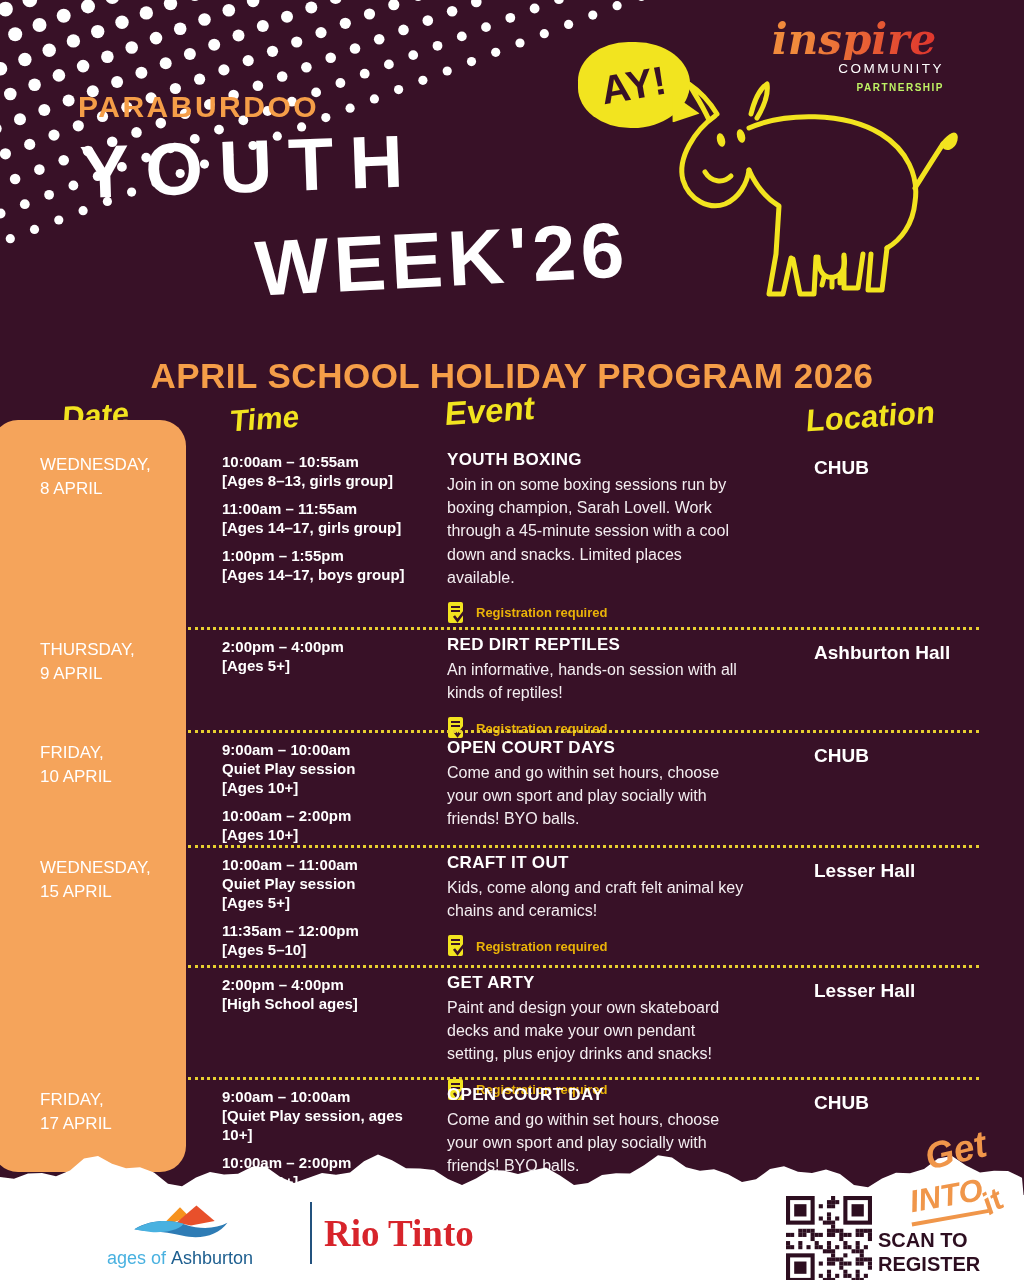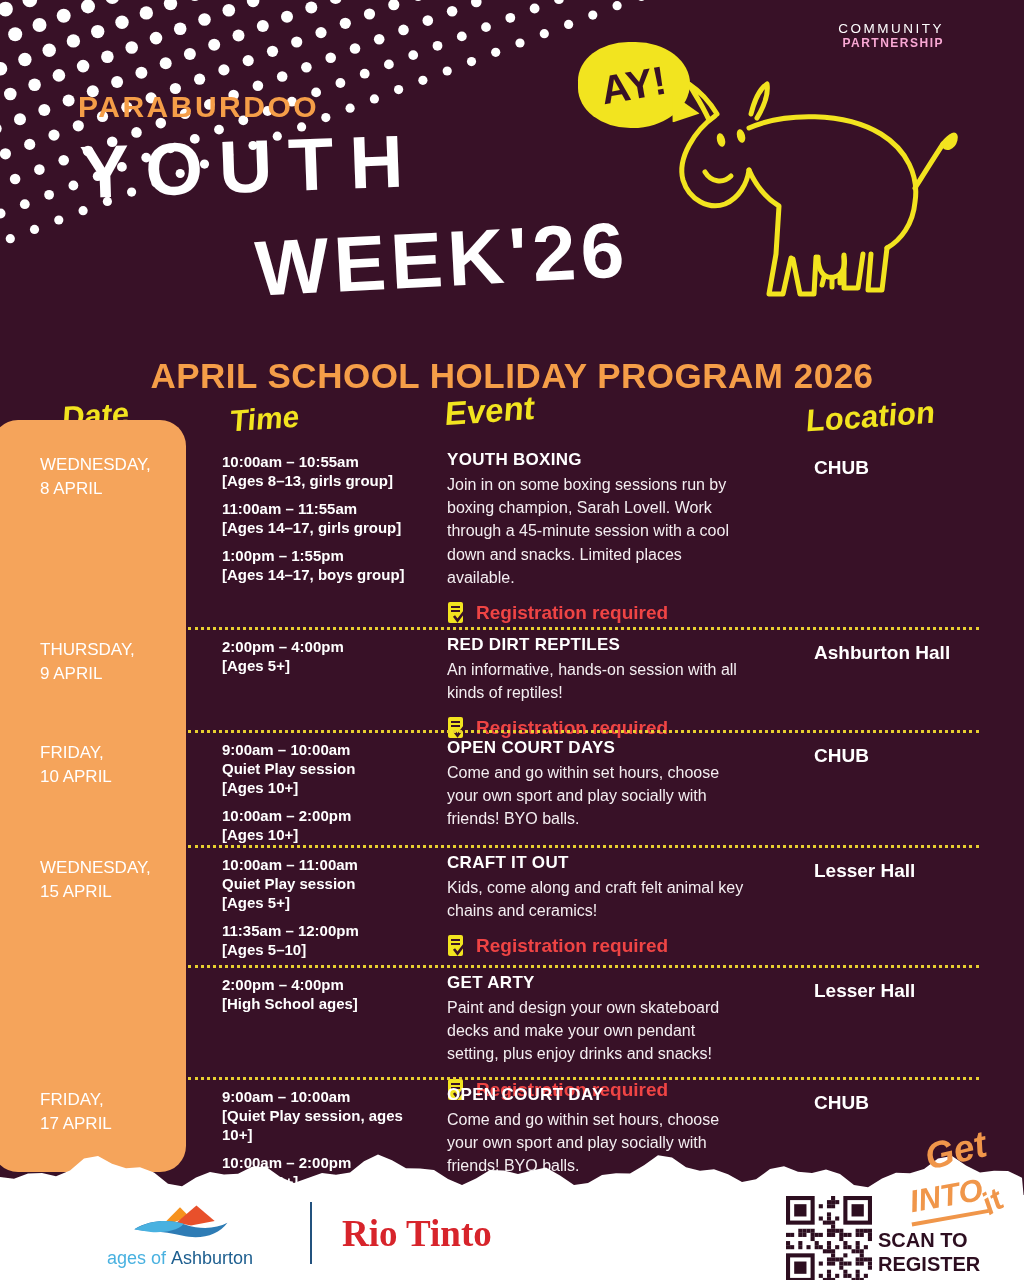--- a/index.html
+++ b/index.html
@@ -22,21 +22,21 @@
   .bubble::after{content:'';position:absolute;right:-10px;bottom:4px;width:30px;height:28px;
     background:#F2E41F;clip-path:polygon(0 0,100% 55%,15% 100%);transform:rotate(8deg);}
   .bubble span{font-size:40px;font-weight:800;color:#381127;transform:rotate(-10deg);}
   .cow{position:absolute;left:665px;top:78px;}
   .inspire{position:absolute;right:80px;top:20px;width:180px;text-align:right;}
   .inspire-name{font-family:"DejaVu Serif",serif;font-style:italic;font-weight:700;
     font-size:42px;line-height:.95;text-align:center;
     background:linear-gradient(100deg,#F08A3C 20%,#E0392E 90%);
     -webkit-background-clip:text;background-clip:text;color:transparent;}
   .inspire-sub1{color:#fff;font-size:13.5px;letter-spacing:2.5px;font-weight:500;margin-top:1px;}
-  .inspire-sub2{color:#f9a8d4;font-size:12px;letter-spacing:1.5px;font-weight:800;margin-top:0;}
+  .inspire-sub2{color:#bef264;font-size:10px;letter-spacing:1.5px;font-weight:800;margin-top:6px;}
   
   .colhead{position:absolute;color:#F2E41F;font-weight:700;
     transform:rotate(-4deg) skewX(-8deg);}
   .h-date{left:62px;top:398px;font-size:31px;}
   .h-time{left:230px;top:402px;font-size:30px;}
   .h-event{left:445px;top:392px;font-size:33px;}
   .h-loc{left:806px;top:399px;font-size:31px;}
   
   .date-col-bg{position:absolute;left:-8px;top:420px;width:194px;height:752px;
     background:#F5A45B;border-radius:26px;}
@@ -47,31 +47,31 @@
   .r0{height:185px}.r1{height:103px}.r2{height:115px}.r3{height:120px}.r4{height:112px}.r5{height:115px}
   .date-cell{padding:8px 8px 0 40px;font-size:17px;font-weight:400;line-height:1.4;
     color:#fff;white-space:pre-line;}
   .time-cell{padding:7px 4px 0 37px;}
   .time-entry{font-size:15px;font-weight:700;line-height:1.27;color:#fff;
     white-space:pre-line;margin-bottom:9px;}
   .event-cell{padding:5px 30px 0 37px;}
   .event-title{font-size:17px;font-weight:800;letter-spacing:.3px;margin-bottom:3px;color:#fff;}
   .event-desc{font-size:16px;line-height:1.45;color:#F4EEF1;}
   .registration{display:flex;align-items:center;gap:9px;margin-top:12px;}
-  .registration .reg-label{font-size:19px;font-weight:800;color:#ef4444;}
+  .registration .reg-label{font-size:13px;font-weight:800;color:#eab308;}
   .loc-cell{padding:10px 20px 0 37px;font-size:19px;font-weight:700;line-height:1.35;color:#fff;}
   
   .torn{position:absolute;left:0;top:1150px;width:1024px;height:50px;}
   .footer-bg{position:absolute;left:0;right:0;top:1195px;bottom:0;background:#fff;}
   .shire{position:absolute;left:55px;top:1200px;width:250px;text-align:center;}
   .shire-text{font-size:18px;margin-top:2px;}
   .shire-light{color:#49B1E0;}
   .shire-dark{color:#1D5E8F;font-weight:500;}
   .vdiv{position:absolute;left:310px;top:1202px;width:2px;height:62px;background:#23527E;}
-  .rio{position:absolute;left:342px;top:1212px;font-family:"Liberation Serif",serif;
+  .rio{position:absolute;left:324px;top:1212px;font-family:"Liberation Serif",serif;
     font-weight:700;font-size:37px;color:#D7242B;letter-spacing:0;}
   .qr{position:absolute;left:786px;top:1196px;}
   .scan{position:absolute;left:878px;top:1228px;font-size:20px;font-weight:800;
     color:#2D0E20;white-space:pre-line;line-height:1.2;}
   .tag{position:absolute;color:#F0964A;font-weight:800;font-style:italic;}
   .tag-get{left:925px;top:1130px;font-size:37px;transform:rotate(-14deg);}
   .tag-into{left:908px;top:1178px;font-size:31px;transform:rotate(-10deg);
     border-bottom:4px solid #F0964A;padding:0 2px 2px 2px;}
   .tag-it{left:983px;top:1184px;font-size:31px;transform:rotate(-30deg);}
   .dots-svg{position:absolute;left:0;top:0;}
@@ -241,20 +241,21 @@
       <path d="M153,179 C153,193 159,201 169,199 C177,197 181,189 179,179"></path>
       <path d="M159,199 L157,207 M167,201 L167,209 M175,197 L175,205"></path>
     </g>
     <g fill="#F2E41F">
       <ellipse cx="56" cy="62" rx="4" ry="7" transform="rotate(-15 56 62)"></ellipse>
       <ellipse cx="76" cy="58" rx="4" ry="7" transform="rotate(-15 76 58)"></ellipse>
     </g>
   </svg>
 
   <div class="inspire">
+    <div class="inspire-name">inspire</div>
     <div class="inspire-sub1">COMMUNITY</div>
     <div class="inspire-sub2">PARTNERSHIP</div>
   </div>
 
   <div class="colhead h-date">Date</div>
   <div class="colhead h-time">Time</div>
   <div class="colhead h-event">Event</div>
   <div class="colhead h-loc">Location</div>
 
   <div class="date-col-bg"></div>

